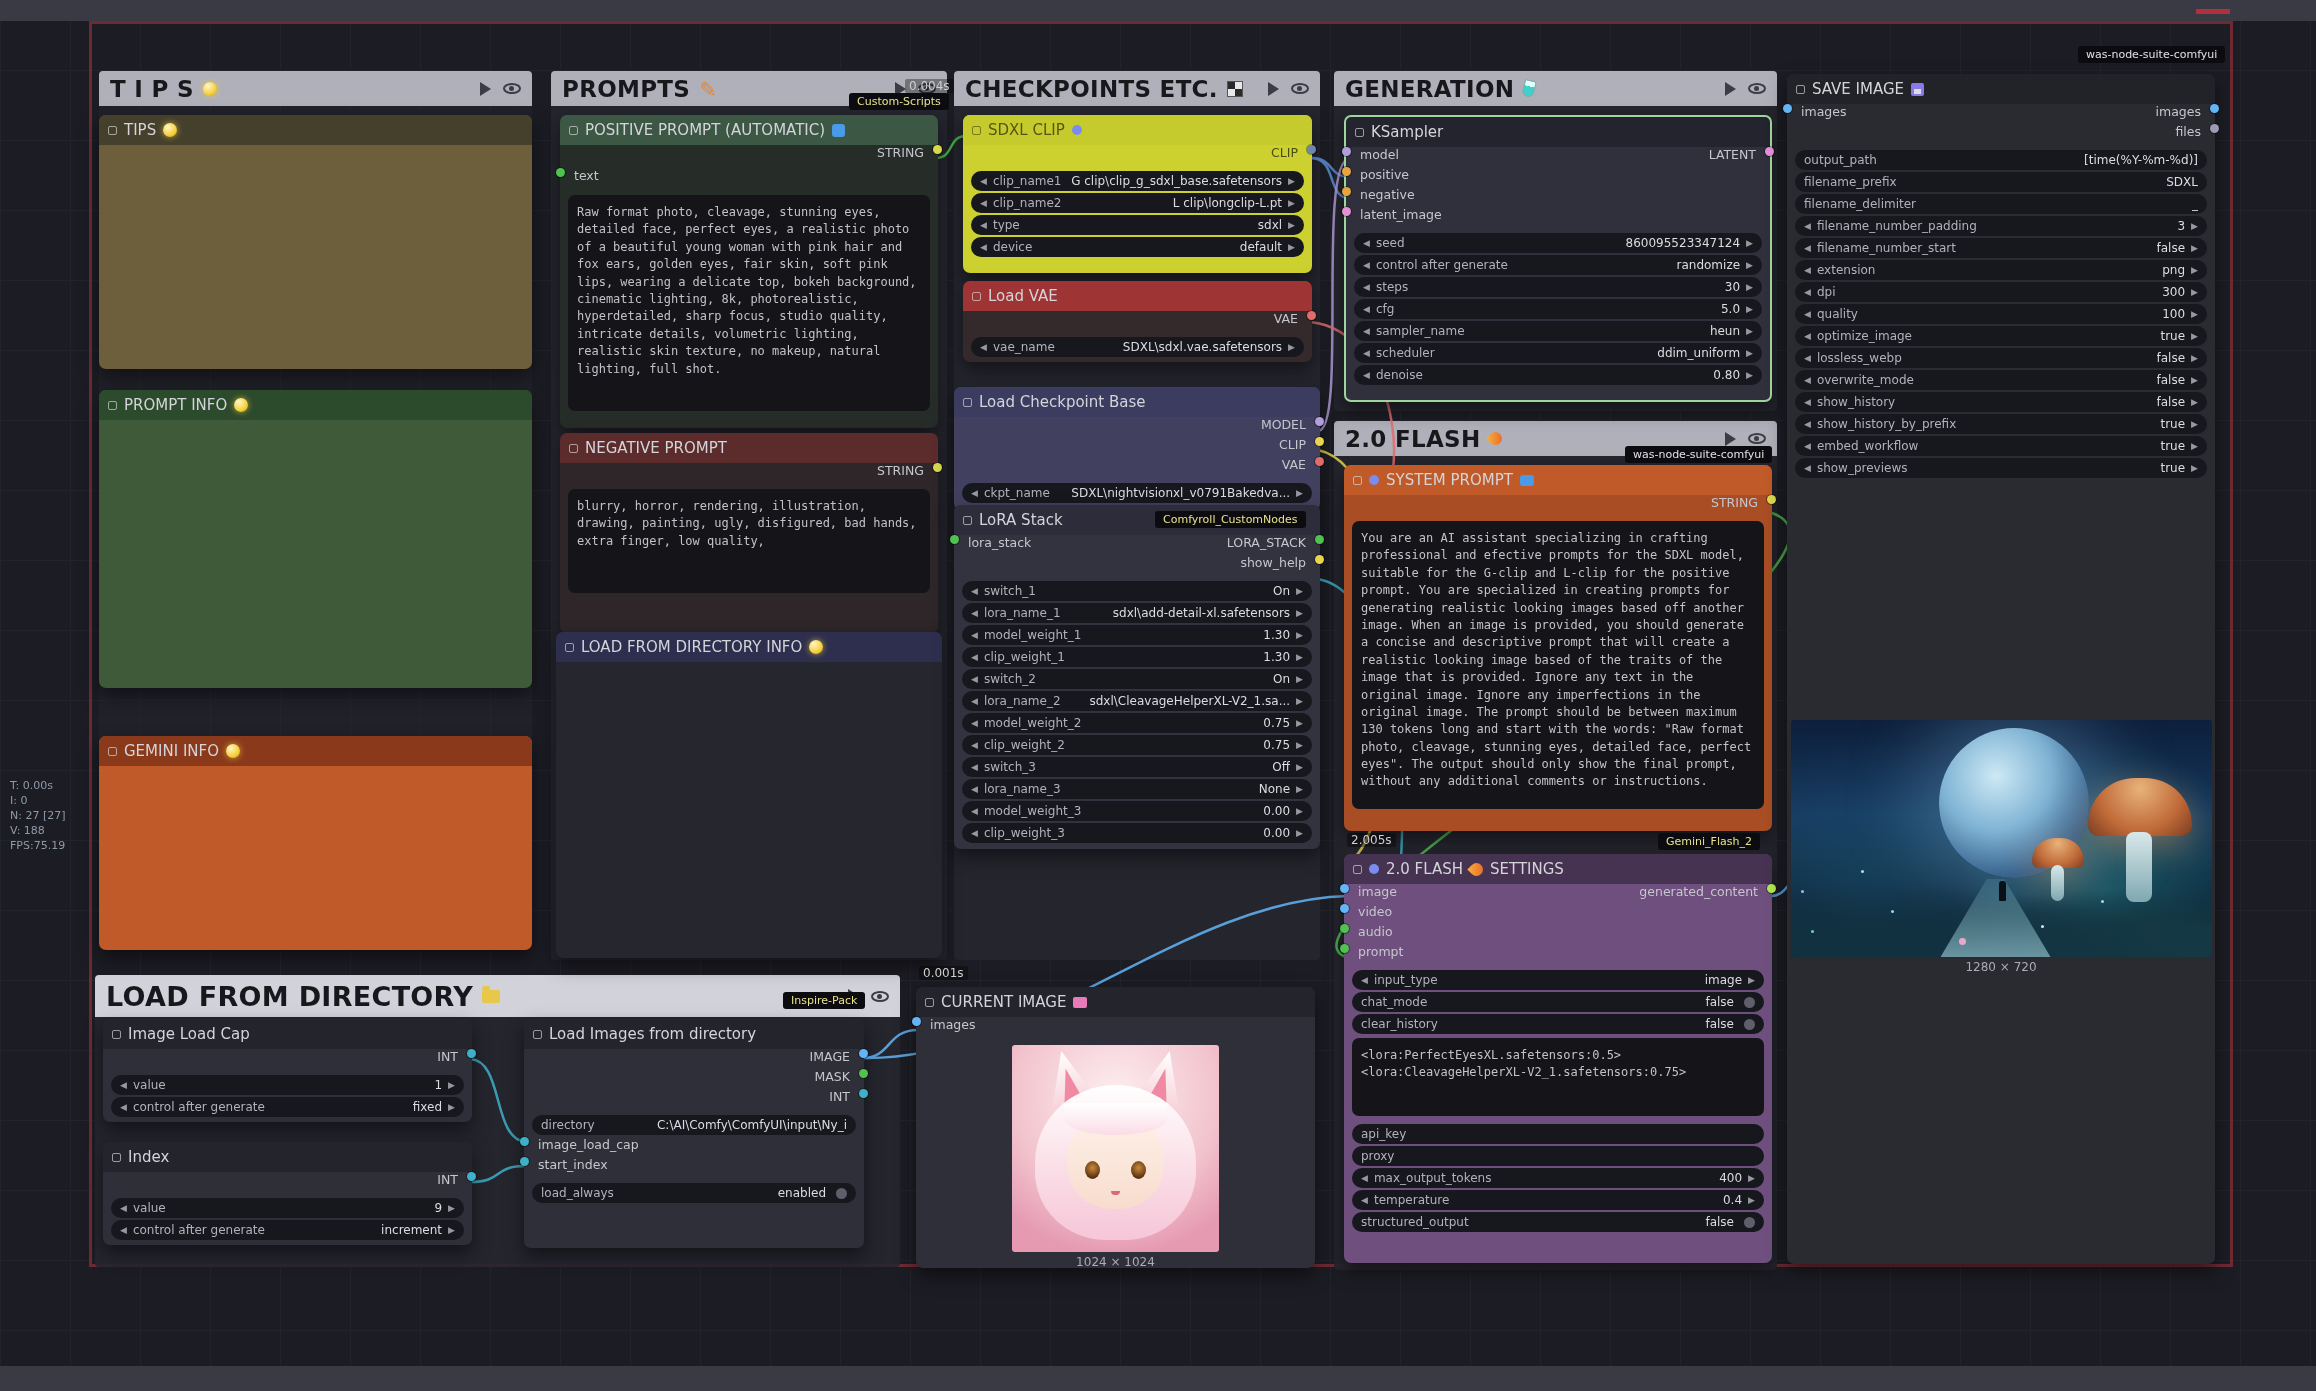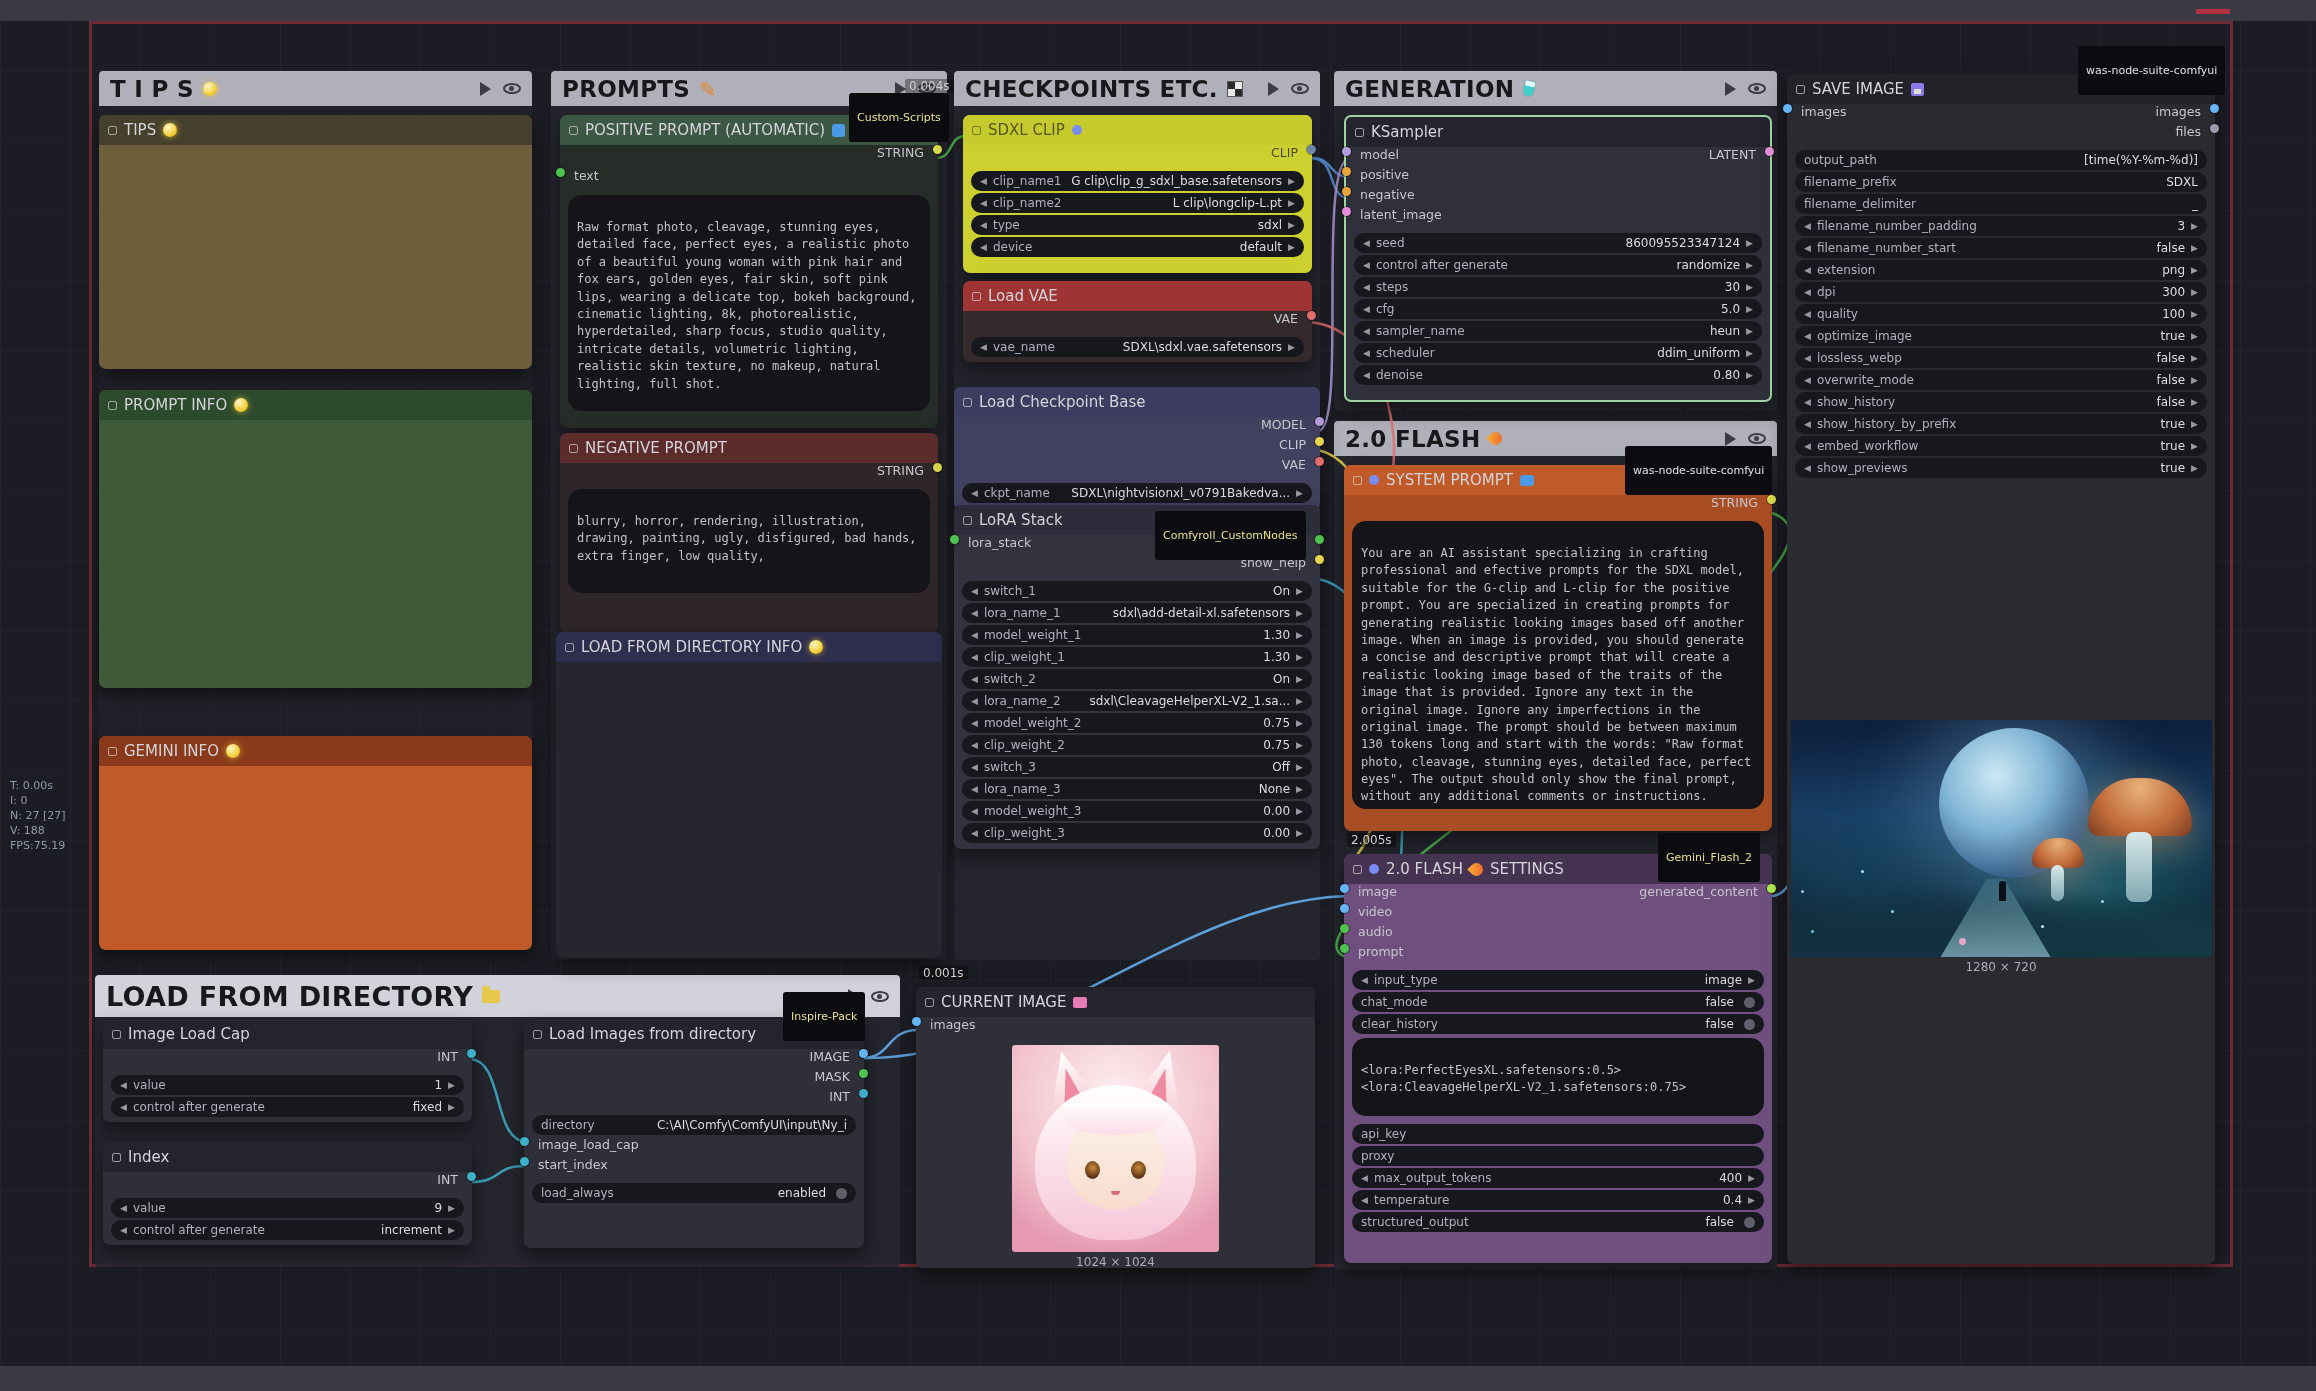--- a/index.html
+++ b/index.html
@@ -59,30 +59,30 @@
 
   .widgets{padding-top:2px}
   .widget{height:20px;margin:2px 8px;border-radius:10px;background:#17171e;display:flex;align-items:center;padding:0 9px;
     font-size:12px;color:#dcdce2;gap:6px;overflow:hidden}
   .arr-l,.arr-r{font-size:9px;color:#9898a2;flex:none;line-height:1}
   .arr-l::before{content:"◀"} .arr-r::before{content:"▶"}
   .wlabel{color:#b2b2bc;white-space:nowrap}
   .wvalue{margin-left:auto;white-space:nowrap;overflow:hidden;text-overflow:ellipsis}
   .widget.toggle::after{content:"";width:11px;height:11px;border-radius:50%;background:#5f5f6c;flex:none;margin-left:4px}
 
-  .ntext{margin:4px 8px;background:#141419;border-radius:14px;padding:24px 9px;overflow:hidden;
+  .ntext{margin:4px 8px;background:#141419;border-radius:7px;padding:9px 9px;overflow:hidden;
     font-family:"DejaVu Sans Mono","Liberation Mono",monospace;font-size:12px;line-height:1.45;color:#c2c2c8;white-space:pre-wrap}
   .caption{text-align:center;font-size:12px;color:#aab;margin-top:3px}
 
   
   .links{position:absolute;left:0;top:0;z-index:2;pointer-events:none}
   .lk{fill:none;stroke:var(--c,#888);stroke-width:2.5;opacity:.85}
 
   
-  .badge{position:absolute;z-index:5;background:#0c0c10;color:#e8e28a;font-size:11px;padding:18px 8px;border-radius:3px;white-space:nowrap}
+  .badge{position:absolute;z-index:5;background:#0c0c10;color:#e8e28a;font-size:11px;padding:2px 8px;border-radius:3px;white-space:nowrap}
   .badge.gray{color:#e0e0e8}
   .timing{position:absolute;z-index:5;color:#cfcfcf;font-size:12px;background:rgba(0,0,0,.35);padding:0 4px;border-radius:2px}
   .stats{position:absolute;z-index:5;font-size:11px;color:#8f9aa8;line-height:15px}
 
   
   .fantasy{position:relative;width:421px;height:237px;margin:242px auto 0;border-radius:3px;overflow:hidden;
     background:linear-gradient(180deg,#0d1f3c,#15375c 40%,#10304a 58%,#0a2136 78%,#04101e)}
   .fz-glow{position:absolute;inset:0;background:radial-gradient(circle at 75% 72%,rgba(64,200,190,.28),transparent 42%),radial-gradient(circle at 18% 82%,rgba(64,160,200,.2),transparent 45%)}
   .fz-moon{position:absolute;left:148px;top:8px;width:150px;height:150px;border-radius:50%;
     background:radial-gradient(circle at 38% 32%,#cde9f5,#7fb3d4 40%,#39648f 72%,#24456e);box-shadow:0 0 70px 25px rgba(130,190,230,.3)}

